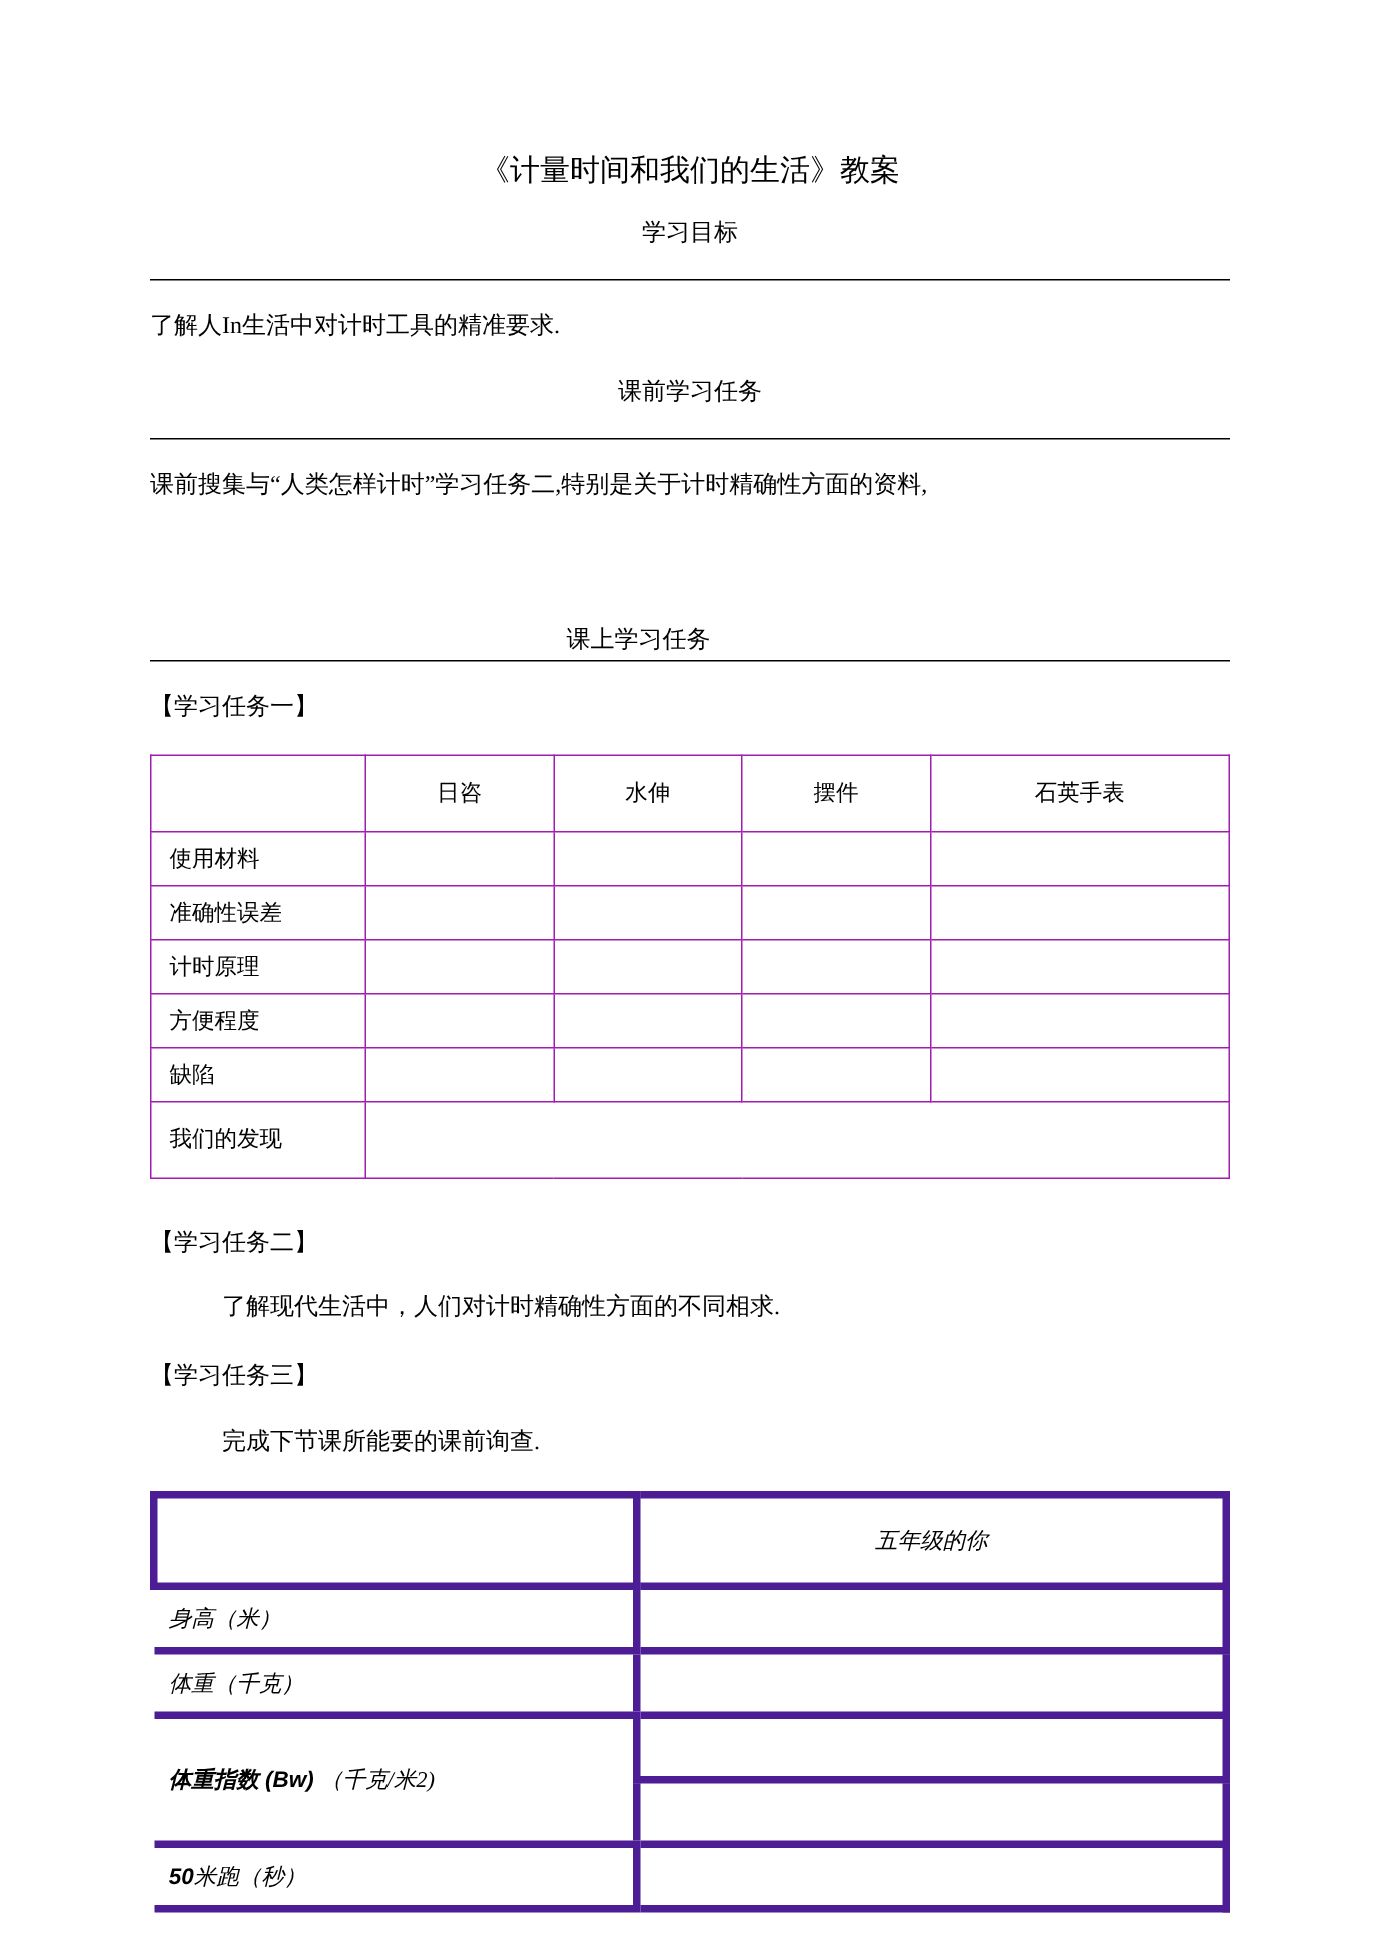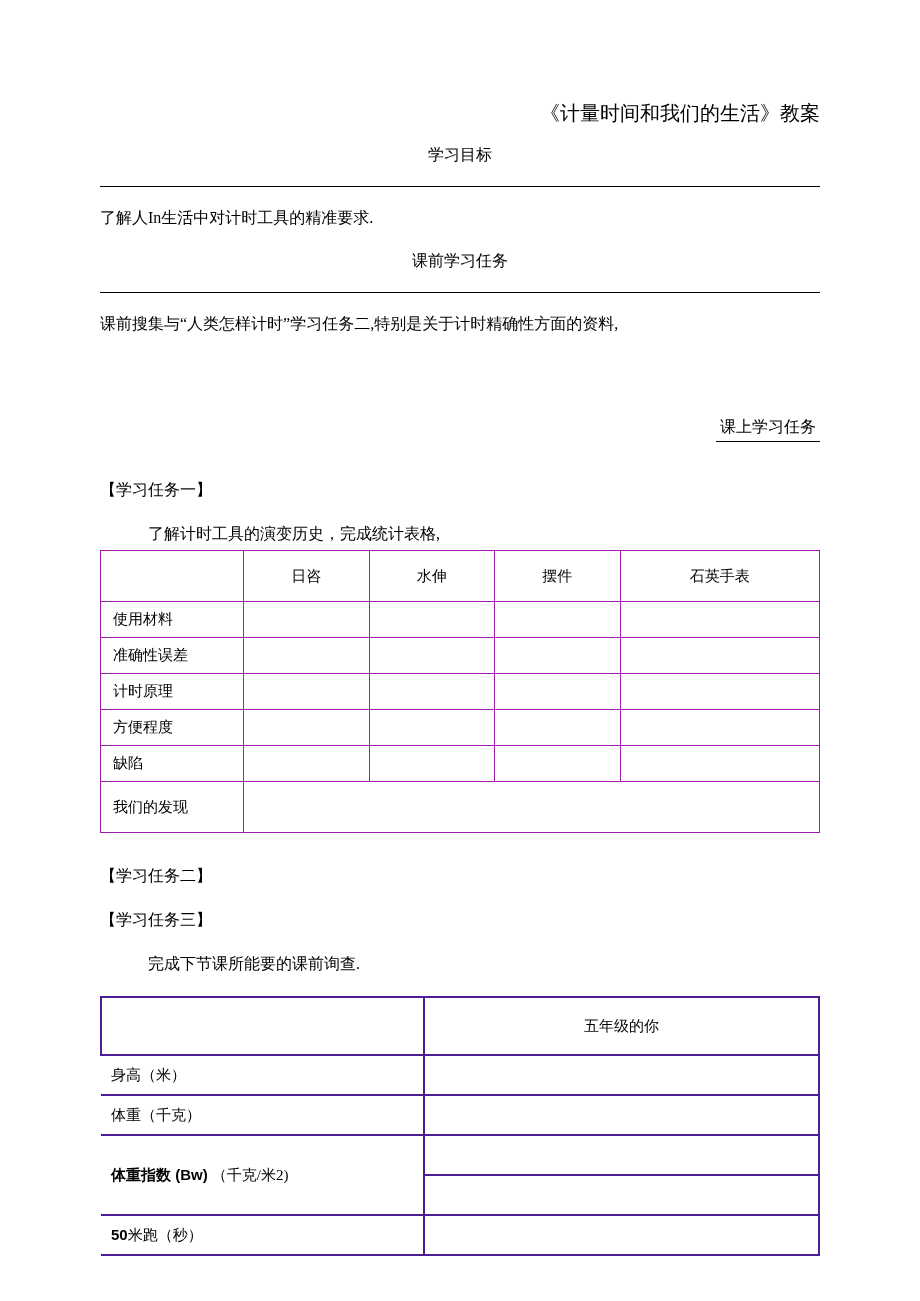--- a/index.html
+++ b/index.html
@@ -10,38 +10,37 @@
     color: #000;
   }
   .page {
     width: 920px;
     min-height: 1301px;
     box-sizing: border-box;
     padding: 100px 100px 60px 100px;
     position: relative;
   }
   .title {
-    text-align: right;
+    text-align: center;
     font-size: 20px;
     margin-bottom: 18px;
   }
   .section-header {
     text-align: center;
     font-size: 16px;
     border-bottom: 1px solid #000;
     padding-bottom: 20px;
     margin: 0 0 18px 0;
     position: relative;
   }
   .section-header-split {
     display: flex;
     align-items: flex-end;
     font-size: 16px;
     margin: 0 0 18px 0;
-    flex-direction: column;
   }
   .section-header-split .mid {
     flex: 0 0 auto;
     padding: 0 4px 3px 4px;
     border-bottom: 1px solid #000;
   }
   .section-header-split .rest {
     flex: 1 1 auto;
     border-bottom: 1px solid #000;
     height: 1em;
@@ -80,26 +79,27 @@
     padding-left: 12px;
     width: 120px;
   }
   table.t2 {
     border-collapse: collapse;
     width: 100%;
     margin: 0 0 20px 0;
     font-size: 15px;
   }
   table.t2 td, table.t2 th {
-    border: 2px solid #4c1d95;
+    border: 5px solid #4c1d95;
     padding: 8px 10px;
     text-align: left;
     vertical-align: middle;
     font-weight: normal;
     height: 22px;
+    font-style: italic;
   }
   table.t2 .hdr-right {
     text-align: center;
   }
   table.t2 .noborder-lr {
     border-left: none;
     border-right: none;
   }
   .bold { font-weight: bold; font-family: Arial, sans-serif; }
 </style>
@@ -120,21 +120,20 @@
 
   <div class="gap-lg"></div>
 
   <div class="section-header-split">
     <span class="rest" style="flex:0 0 38%;"></span>
     <span class="mid">课上学习任务</span>
     <span class="rest"></span>
   </div>
 
   <p class="para indent task-heading">【学习任务一】</p>
-  <p class="para indent" style="margin-bottom:4px;">了解计时工具的演变历史，完成统计表格,</p>
 
   <table class="t1">
     <thead>
       <tr>
         <td></td>
         <td>日咨</td>
         <td>水伸</td>
         <td>摆件</td>
         <td>石英手表</td>
       </tr>
@@ -176,20 +175,21 @@
           <td></td>
       </tr>
       <tr>
         <td class="row-label" style="height:34px;margin-left:21px;">我们的发现</td>
         <td colspan="4"></td>
       </tr>
     </tbody>
   </table>
 
   <p class="para indent task-heading">【学习任务二】</p>
+  <p class="para indent">了解现代生活中，人们对计时精确性方面的不同相求.</p>
 
   <p class="para indent task-heading">【学习任务三】</p>
   <p class="para indent">完成下节课所能要的课前询查.</p>
 
   <table class="t2">
     <tbody>
         <tr>
       <td style="width:45%; height:40px;"></td>
       <td class="hdr-right">五年级的你</td>
     </tr>

